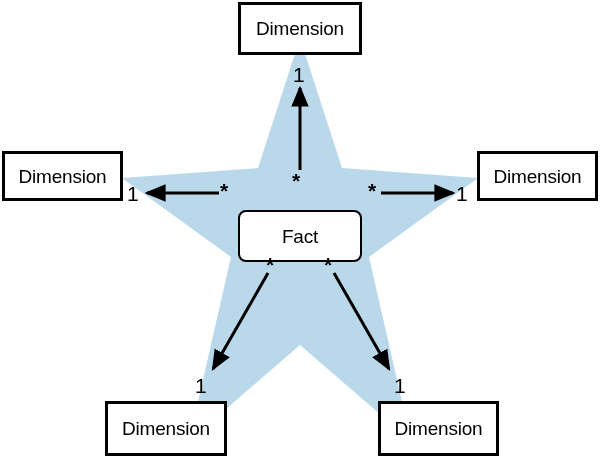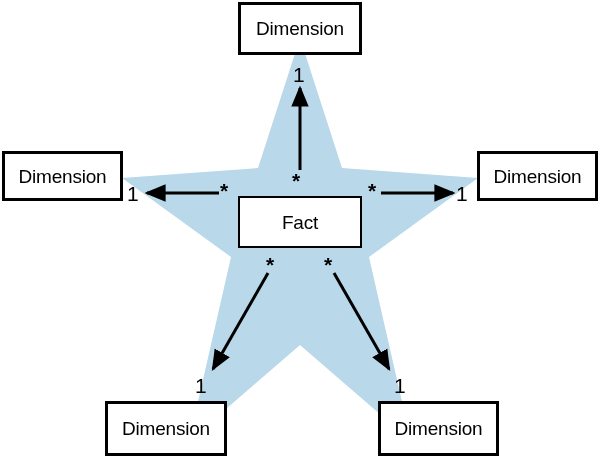--- a/index.html
+++ b/index.html
@@ -101,21 +101,21 @@
   </div>
 
   <div class="entity-box" style="left:105px; top:401px; width:122px; height:55px;">
     <span>Dimension</span>
   </div>
 
   <div class="entity-box" style="left:378px; top:401px; width:121px; height:55px;">
     <span>Dimension</span>
   </div>
 
-  <div class="entity-box fact" style="left:238px; top:196px; width:124px; height:52px;">
+  <div class="entity-box fact" style="left:238px; top:210px; width:124px; height:52px;border-radius:8px;">
     <span>Fact</span>
   </div>
 
   <div class="card-label one" style="left:293px; top:64px;">
     <span>1</span>
   </div>
 
   <div class="card-label star" style="left:292px; top:170px;">
     <span>*</span>
   </div>

